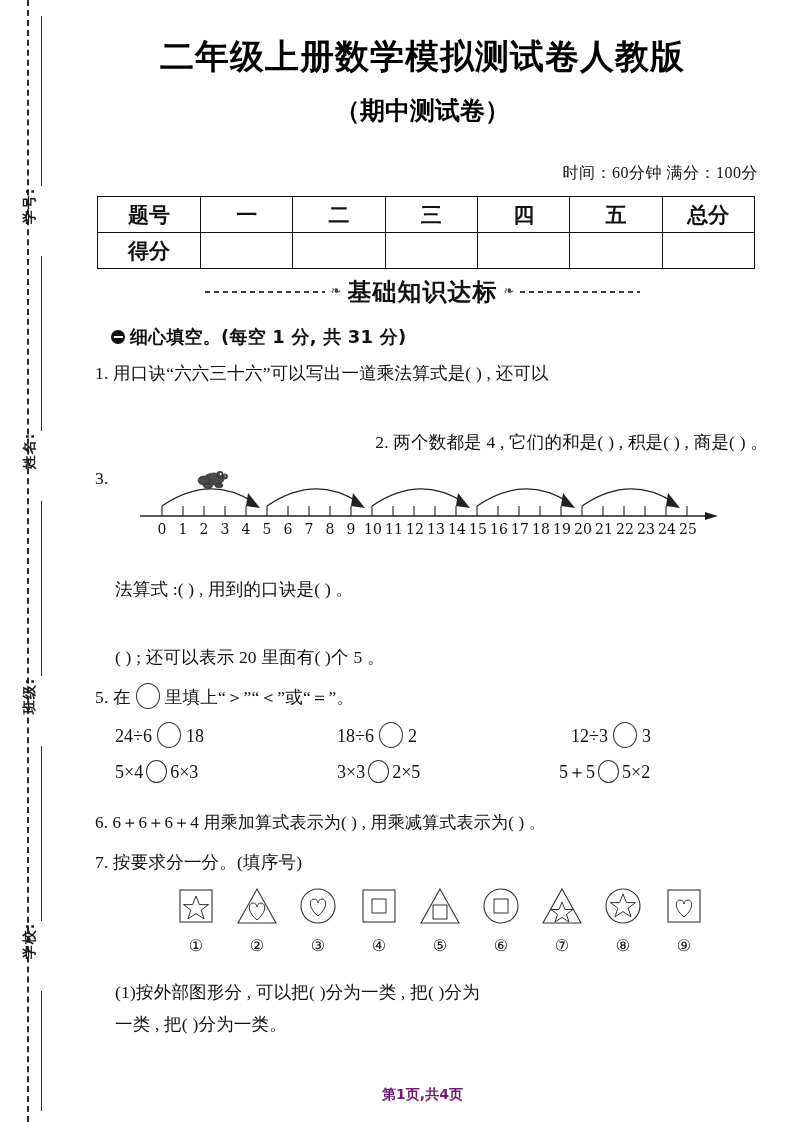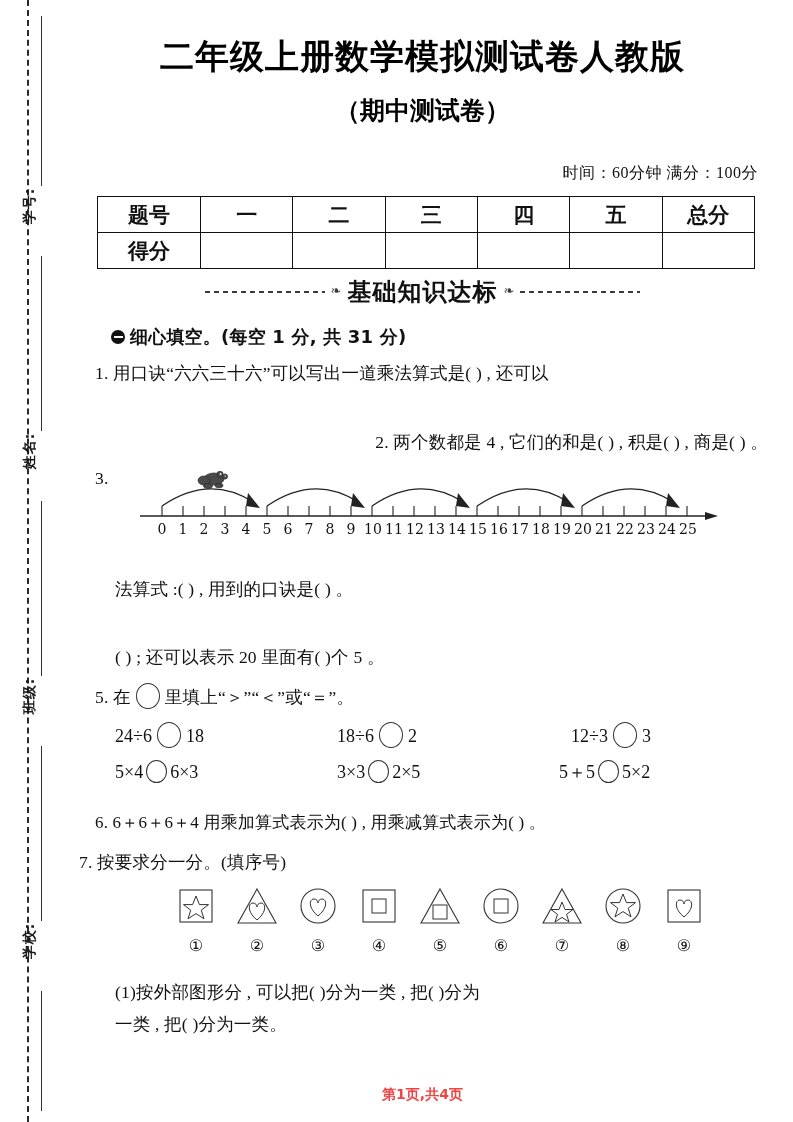--- a/index.html
+++ b/index.html
@@ -216,21 +216,21 @@
     font-family: "DejaVu Serif", serif;
   }
   .footer-page {
     position: absolute;
     left: 0; top: 1086px;
     width: 725px;
     text-align: center;
     font-size: 14px;
     font-family: "DejaVu Sans", sans-serif;
     font-weight: bold;
-    color: #ef4444;
+    color: #701a75;
   }
 </style>
 </head>
 <body>
 
 <div id="sidebar">
   <div id="binding-strip"></div>
 
   <div class="side-rule" style="top:16px;  height:170px;"></div>
   <div class="side-block" style="top:196px;">
@@ -410,21 +410,21 @@
   </div>
 
   <div class="cmp-row" style="left:55px; top:760px; width:680px;">
     <span class="cmp-item" style="left:0px;"><span>5×4</span><span class="ocirc-sm"></span><span>6×3</span></span>
     <span class="cmp-item" style="left:222px;text-align:right;"><span>3×3</span><span class="ocirc-sm"></span><span>2×5</span></span>
     <span class="cmp-item" style="left:444px;"><span>5＋5</span><span class="ocirc-sm"></span><span>5×2</span></span>
   </div>
 
   <div class="q" style="left:35px; top:808px; width:700px; font-size:17px;">6. 6＋6＋6＋4 用乘加算式表示为(                  ) , 用乘减算式表示为(                  ) 。</div>
 
-  <div class="q" style="left:19px; top:847px; width:690px;">7. 按要求分一分。(填序号)</div>
+  <div class="q" style="left:35px; top:847px; width:690px;">7. 按要求分一分。(填序号)</div>
 
   <div id="shapes-row">
 
     <div class="shape-cell">
       <svg width="46" height="44" viewBox="0 0 46 44">
         <rect x="7" y="4" width="32" height="32" fill="none" stroke="#333" stroke-width="1.1"></rect>
         <polygon points="23,10 26.4,18.6 35.5,18.6 28.2,24.2 31,32.8 23,27.6 15,32.8 17.8,24.2 10.5,18.6 19.6,18.6" fill="none" stroke="#333" stroke-width="1"></polygon>
       </svg>
       <div class="shape-num">①</div>
     </div>

